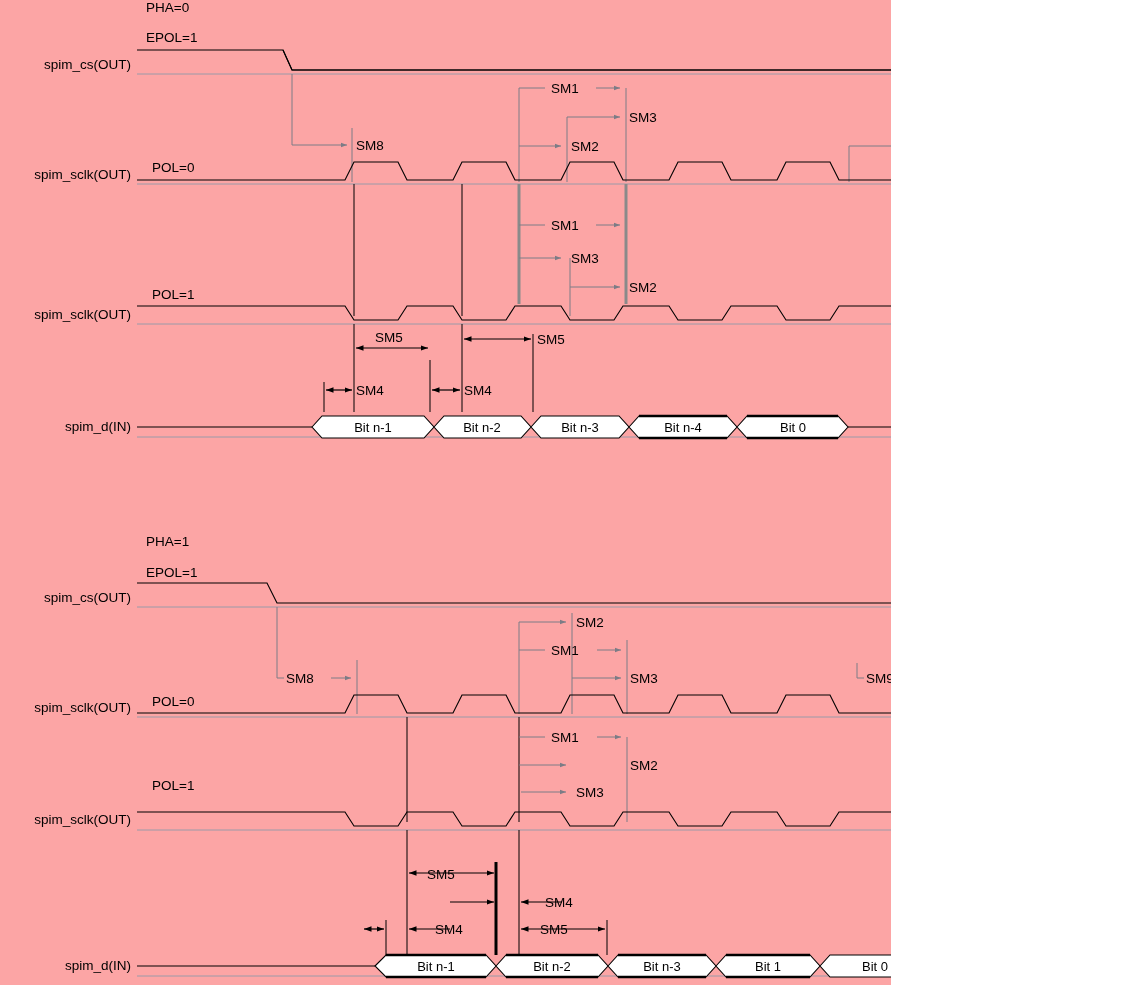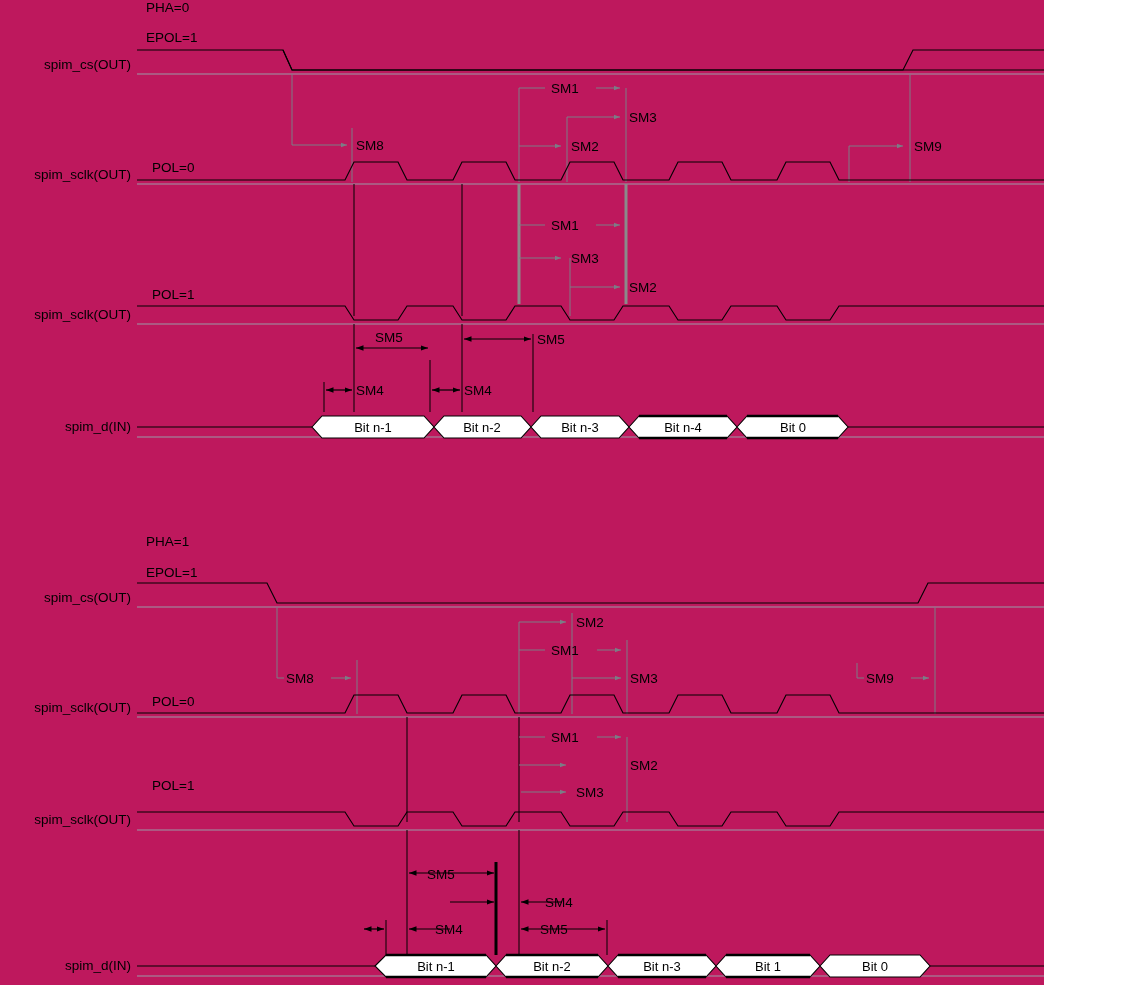--- a/index.html
+++ b/index.html
@@ -1,17 +1,17 @@
 <!DOCTYPE html>
 <html><head>
 <meta charset="utf-8">
 <style>
   html,body{margin:0;padding:0;background:#ffffff;}
   body{width:1127px;height:985px;font-family:"Liberation Sans",sans-serif;}
-  #stage{position:relative;width:1044px;height:985px;overflow:hidden;background:#be185d;}
+  #stage{position:relative;width:891px;height:985px;overflow:hidden;background:#fca5a5;}
   svg{display:block;}
   .lbl{font-family:"Liberation Sans",sans-serif;font-size:13.5px;fill:#000;}
   .lbl-sig{font-family:"Liberation Sans",sans-serif;font-size:13.5px;fill:#000;text-anchor:end;}
   .lbl-sm{font-family:"Liberation Sans",sans-serif;font-size:13.5px;fill:#000;}
   .lbl-bit{font-family:"Liberation Sans",sans-serif;font-size:13px;fill:#000;text-anchor:middle;}
   .wm{font-family:"Liberation Sans",sans-serif;font-size:7px;fill:#000;font-weight:bold;letter-spacing:-0.2px;}
   .wave{fill:none;stroke:#000;stroke-width:1.1;}
   .base{stroke:#9a9aa8;stroke-width:1;}
   .ann{stroke:#7c7c86;stroke-width:1;fill:none;}
   .annblk{stroke:#000;stroke-width:1.2;fill:none;}

